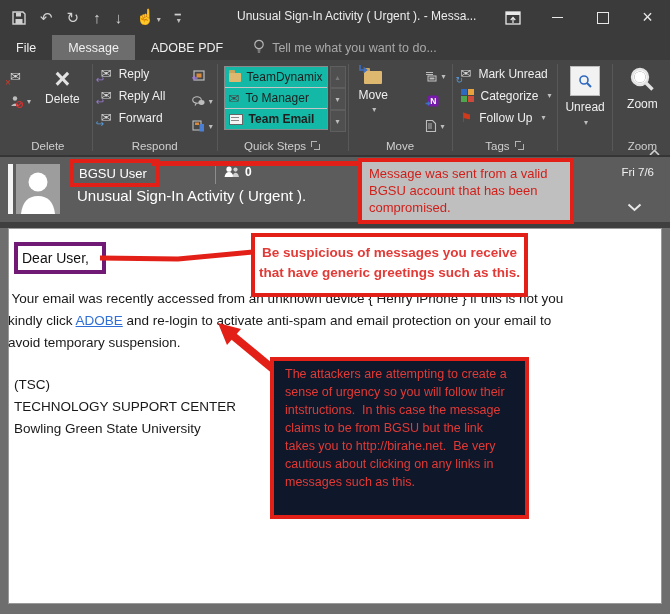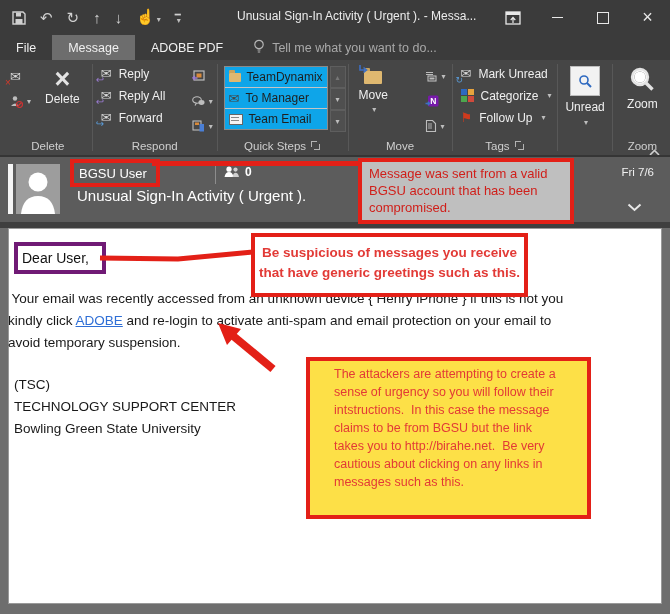--- a/index.html
+++ b/index.html
@@ -31,23 +31,23 @@
   .rlbl{font-size:12px;color:#efefef;white-space:nowrap;}
   .env{color:#d8d8d8;font-size:13px;position:relative;}
   .env .ovl{position:absolute;left:-5px;bottom:-4px;font-size:10px;}
   .purple{color:#9a7bd0;} .blue{color:#5a9bd8;} .red{color:#d33a2a;}
   .mini-col{display:flex;flex-direction:column;gap:9px;padding:2px 6px 0 4px;}
   .mini{display:flex;align-items:center;gap:2px;height:16px;}
   .bigbtn{display:flex;flex-direction:column;align-items:center;justify-content:flex-start;padding:0 8px;}
   .delx{font-size:27px;line-height:26px;color:#e3e3e3;font-weight:bold;}
   .resp-rows{display:flex;flex-direction:column;gap:7px;padding-left:6px;}
   .resp-row{display:flex;align-items:center;gap:7px;height:15px;}
-  .qsteps-box{width:102px;background:#0ea5e9;border:1px solid #8a8a8a;margin-left:4px;}
+  .qsteps-box{width:102px;background:#14b8a6;border:1px solid #8a8a8a;margin-left:4px;}
   .qstep{display:flex;align-items:center;gap:6px;height:20px;padding:0 4px;font-size:12px;color:#1f1f1f;border-bottom:1px solid #c4c4c4;}
-  .qstep:last-child{border-bottom:none;}
+  .qstep:last-child{border-bottom:none;font-weight:bold;}
   .qs-scroll{display:flex;flex-direction:column;margin-left:2px;}
   .qs-sb{width:14px;height:20px;background:#4f4f4f;border:1px solid #5e5e5e;color:#bdbdbd;font-size:8px;display:flex;align-items:center;justify-content:center;}
   .folder{display:inline-block;width:13px;height:9px;background:#dfb870;border-radius:1px;position:relative;}
   .folder:before{content:"";position:absolute;left:0;top:-3px;width:6px;height:3px;background:#c9a35c;border-radius:1px 1px 0 0;}
   .card{display:inline-block;width:12px;height:9px;background:#f4f4f4;border:1px solid #666;position:relative;}
   .card:before{content:"";position:absolute;left:1px;top:2px;width:8px;height:1px;background:#888;box-shadow:0 3px 0 #888;}
   .tag-rows{display:flex;flex-direction:column;gap:7px;padding-left:6px;}
   .cat-sq{display:inline-grid;grid-template-columns:6px 6px;grid-gap:1px;}
   .cat-sq i{width:6px;height:6px;display:block;}
   .flag{color:#cf3a1d;font-size:13px;}
@@ -76,21 +76,21 @@
   .annot-svg{position:absolute;left:0;top:0;width:654px;height:376px;pointer-events:none;z-index:3;}
   .greeting-box{position:absolute;left:6px;top:14px;width:84px;height:24px;border:4px solid #701a75;display:flex;align-items:center;z-index:2;}
   .greeting-box span{font-size:14px;color:#111;padding-left:4px;white-space:nowrap;}
   .note2{position:absolute;left:243px;top:5px;width:269px;height:50px;background:#fff;border:4px solid #e32017;z-index:4;text-align:center;padding-top:6px;}
   .note2 div{font-size:13.5px;line-height:20px;color:#e23a36;white-space:nowrap;font-weight:bold;}
   .para{position:absolute;left:0;top:60px;z-index:1;}
   .pline{font-size:13.5px;line-height:22px;color:#191919;white-space:pre;}
   .pline a{color:#2f6fd6;text-decoration:underline;}
   .sig{position:absolute;left:6px;top:146px;}
   .sigline{font-size:13.5px;line-height:22px;color:#191919;white-space:pre;}
-  .note3{position:absolute;left:262px;top:129px;width:229px;height:146px;background:#fde047;border:4px solid #e32017;z-index:4;padding:4px 24px;margin-left:36px;}
+  .note3{position:absolute;left:262px;top:129px;width:229px;height:146px;background:#0f172a;border:4px solid #e32017;z-index:4;padding:4px 11px;}
   .note3 div{font-size:12.5px;line-height:18px;color:#e23a36;white-space:pre-wrap;}
 </style>
 </head>
 <body>
 
 <div class="window">
 
   <div class="titlebar">
     <div class="qat">
       <span class="qi">

